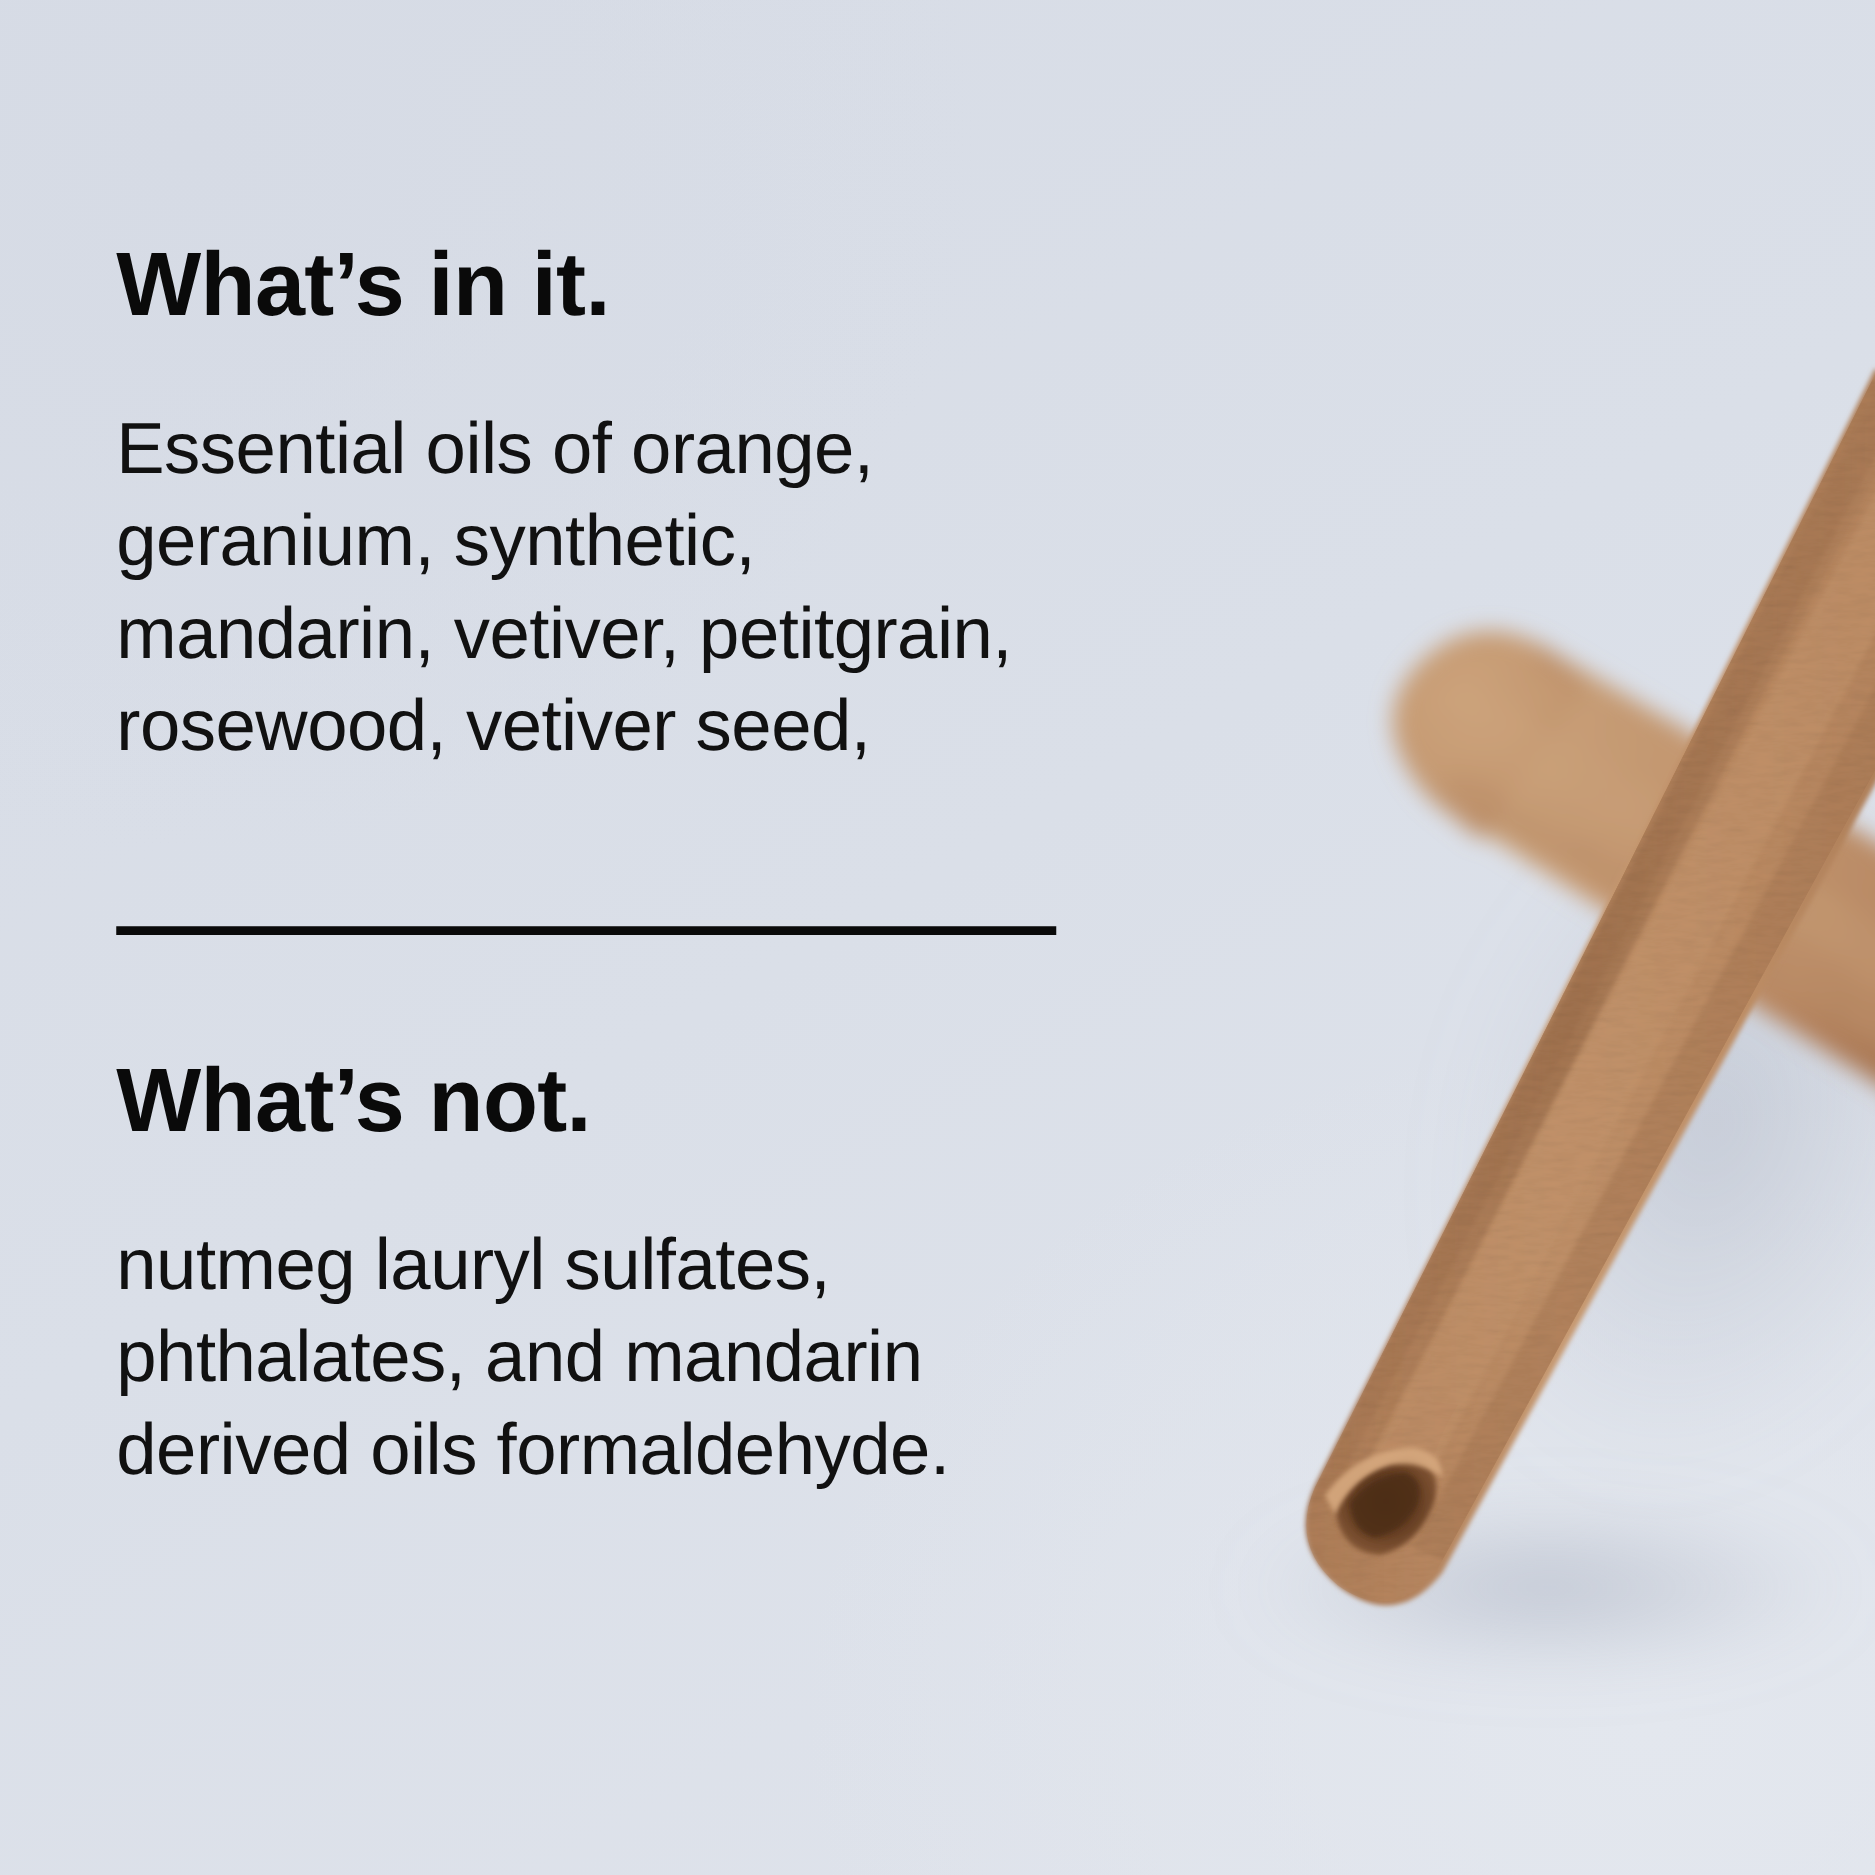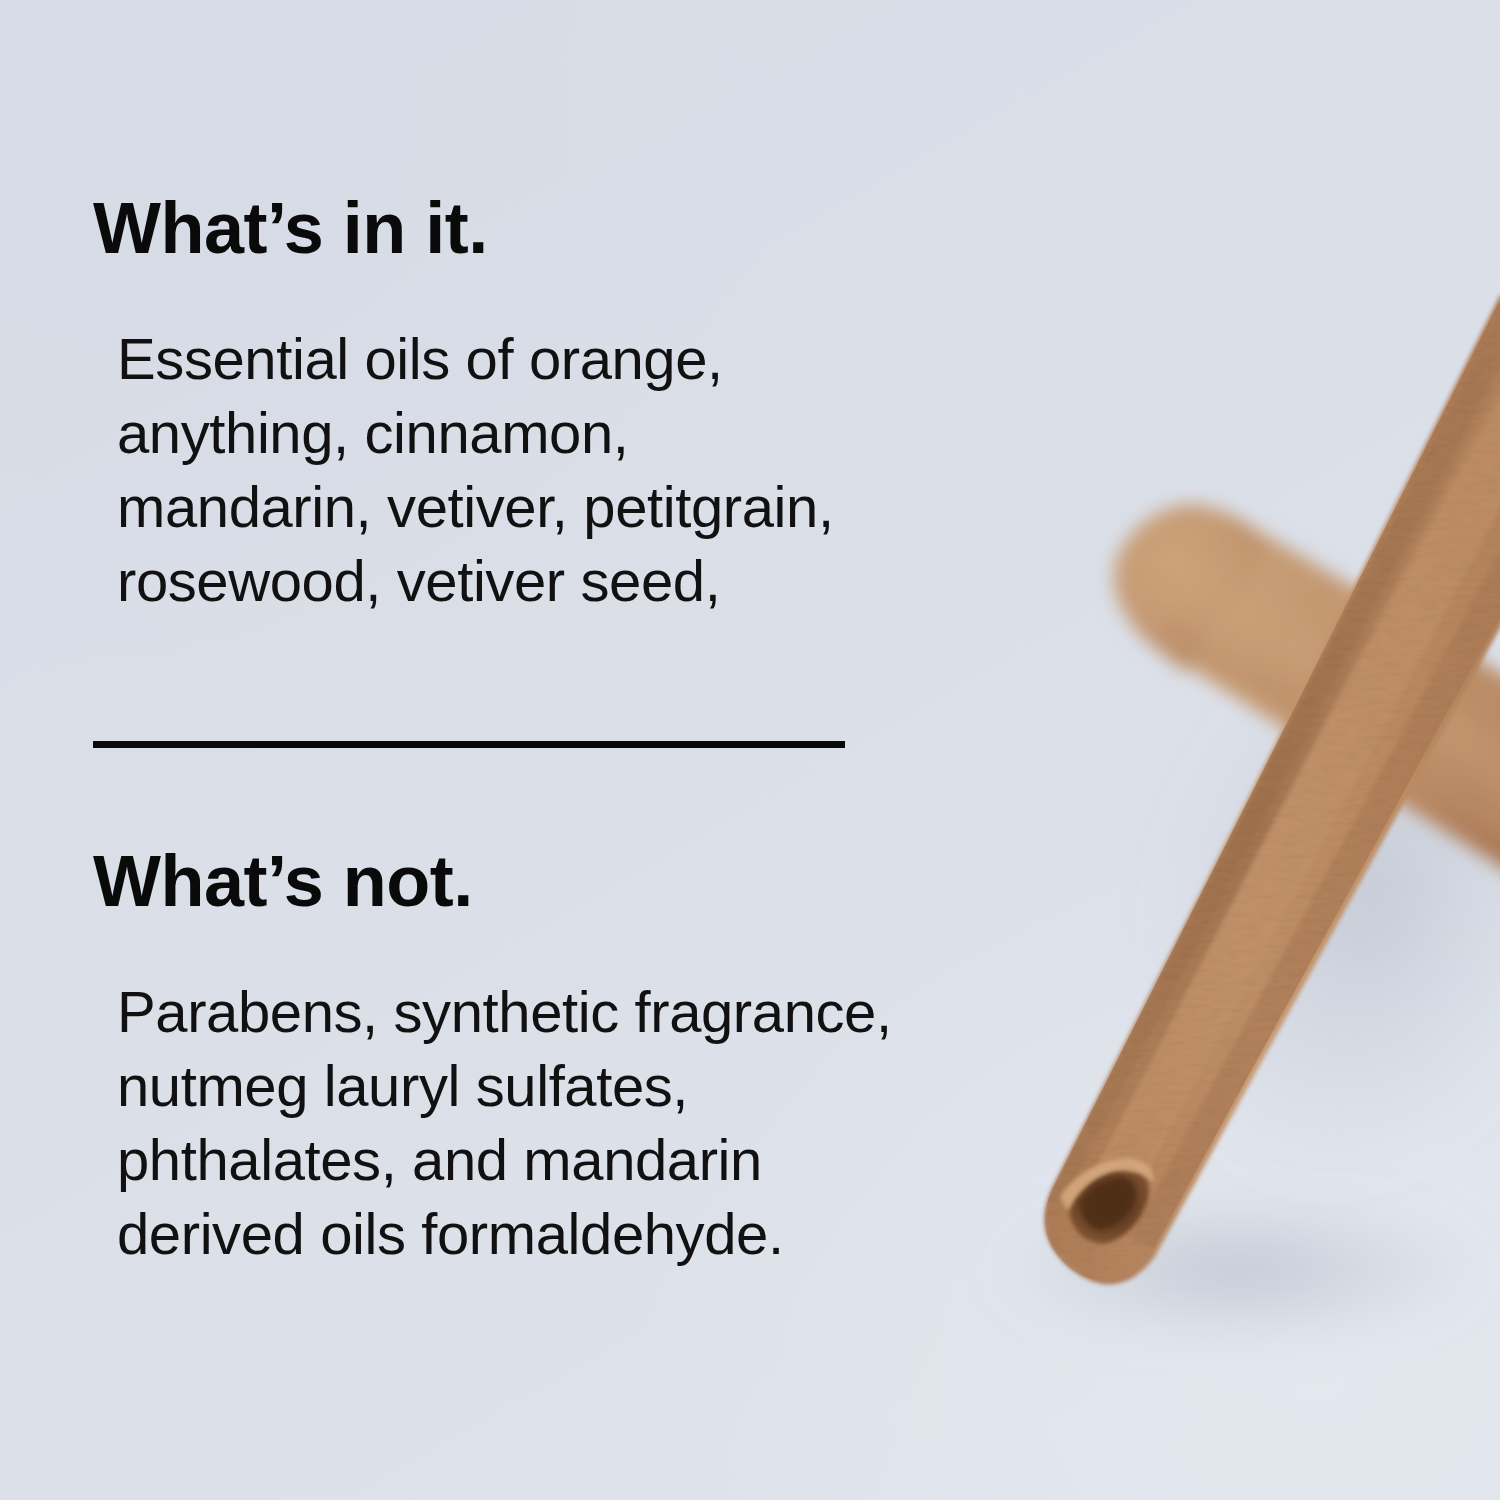--- a/index.html
+++ b/index.html
@@ -66,21 +66,20 @@
     font-size: 58px;
     font-weight: normal;
     color: #111111;
     line-height: 74px;
     letter-spacing: -0.4px;
   }
 
   .body-block .line {
     display: block;
     white-space: nowrap;
-    margin-left: 24px;
   }
 
   #heading-in-it { top: 192px; }
   #body-ingredients { top: 322px; }
 
   .divider {
     position: absolute;
     left: 93px;
     top: 741px;
     width: 752px;
@@ -95,29 +94,28 @@
 <body>
 
 <div class="canvas">
 
   <div class="text-col">
 
     <div class="section-heading" id="heading-in-it">What’s in it.</div>
 
     <div class="body-block" id="body-ingredients">
       <span class="line">Essential oils of orange,</span>
-      <span class="line">anything, cinnamon,</span>
+      <span class="line">geranium, synthetic,</span>
       <span class="line">mandarin, vetiver, petitgrain,</span>
       <span class="line">rosewood, vetiver seed,</span>
     </div>
 
     <div class="section-heading" id="heading-not">What’s not.</div>
 
     <div class="body-block" id="body-exclusions">
-      <span class="line">Parabens, synthetic fragrance,</span>
       <span class="line">nutmeg lauryl sulfates,</span>
       <span class="line">phthalates, and mandarin</span>
       <span class="line">derived oils formaldehyde.</span>
     </div>
 
   </div>
 
   <div class="divider"></div>
 
   <div class="photo">

